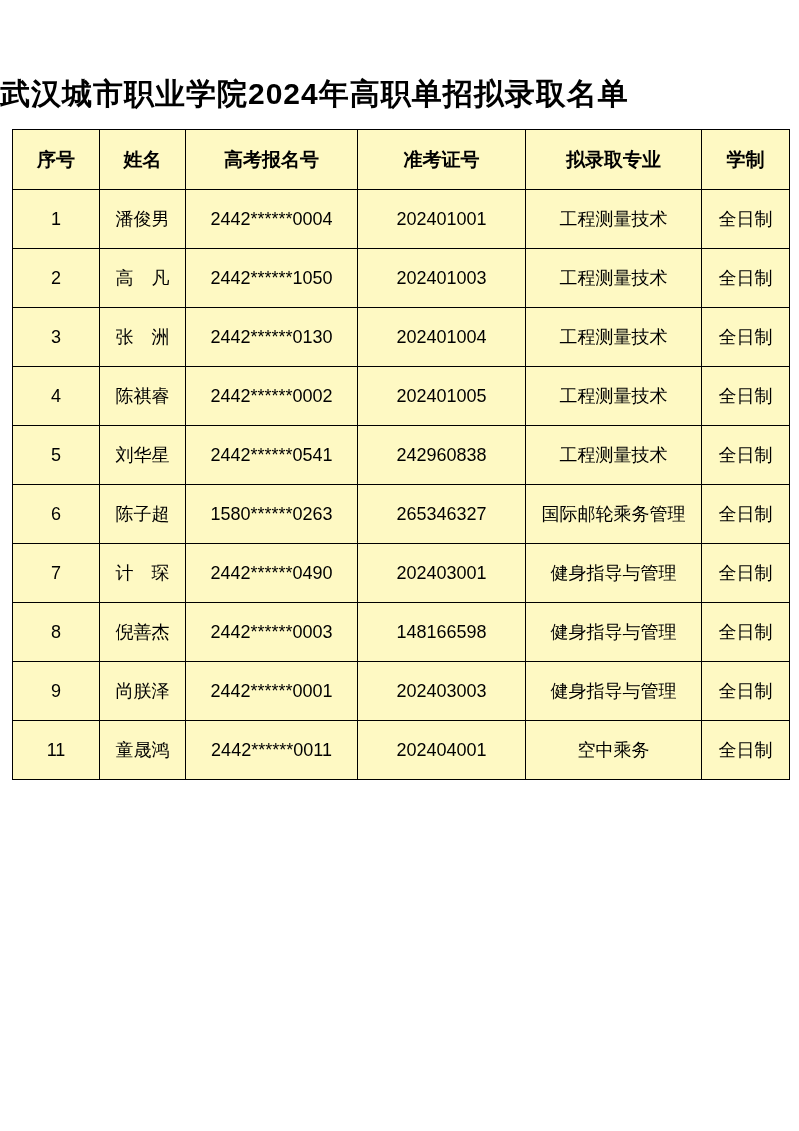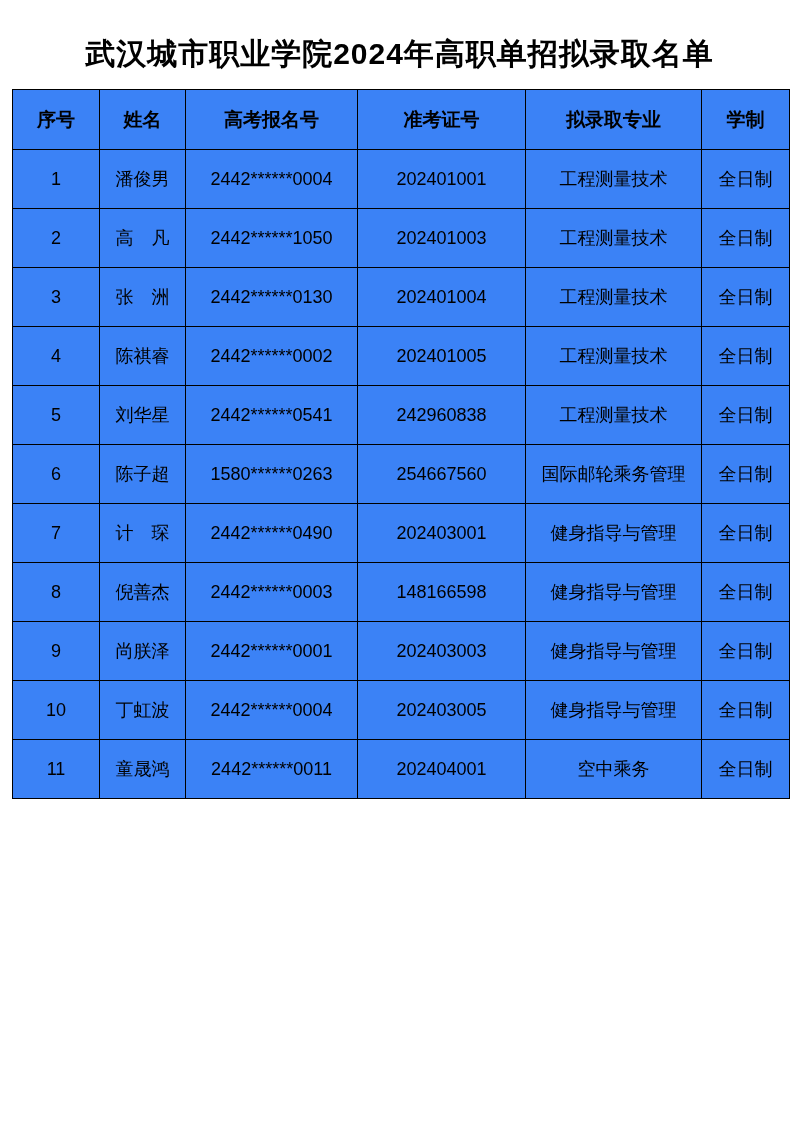--- a/index.html
+++ b/index.html
@@ -15,34 +15,33 @@
     overflow: hidden;
   }
   .page {
     width: 799px;
     height: 1131px;
     background: #ffffff;
     box-sizing: border-box;
   }
   .doc-title {
     margin: 0;
-    padding-top: 36px;
-    text-align: center;
+    padding-top: 76px;
     font-size: 30px;
     line-height: 36px;
     font-weight: bold;
     letter-spacing: 1px;
     color: #000000;
   }
   table.admission {
     border-collapse: collapse;
     table-layout: fixed;
     width: 777px;
     margin: 17px 0 0 12px;
-    background: #3b82f6;
+    background: #fef9c3;
   }
   table.admission th,
   table.admission td {
     border: 1.5px solid #000000;
     text-align: center;
     vertical-align: middle;
     padding: 0 4px;
     overflow: hidden;
     white-space: nowrap;
   }
@@ -132,21 +131,21 @@
     <td>2442******0541</td>
     <td>242960838</td>
     <td>工程测量技术</td>
     <td>全日制</td>
   </tr>
 
   <tr>
     <td>6</td>
     <td>陈子超</td>
     <td>1580******0263</td>
-    <td>254667560</td>
+    <td>265346327</td>
     <td>国际邮轮乘务管理</td>
     <td>全日制</td>
   </tr>
 
   <tr>
     <td>7</td>
     <td>计　琛</td>
     <td>2442******0490</td>
     <td>202403001</td>
     <td>健身指导与管理</td>
@@ -164,28 +163,20 @@
 
   <tr>
     <td>9</td>
     <td>尚朕泽</td>
     <td>2442******0001</td>
     <td>202403003</td>
     <td>健身指导与管理</td>
     <td>全日制</td>
   </tr>
 
-  <tr>
-    <td>10</td>
-    <td>丁虹波</td>
-    <td>2442******0004</td>
-    <td>202403005</td>
-    <td>健身指导与管理</td>
-    <td>全日制</td>
-  </tr>
 
   <tr>
     <td>11</td>
     <td>童晟鸿</td>
     <td>2442******0011</td>
     <td>202404001</td>
     <td>空中乘务</td>
     <td>全日制</td>
   </tr>
 

